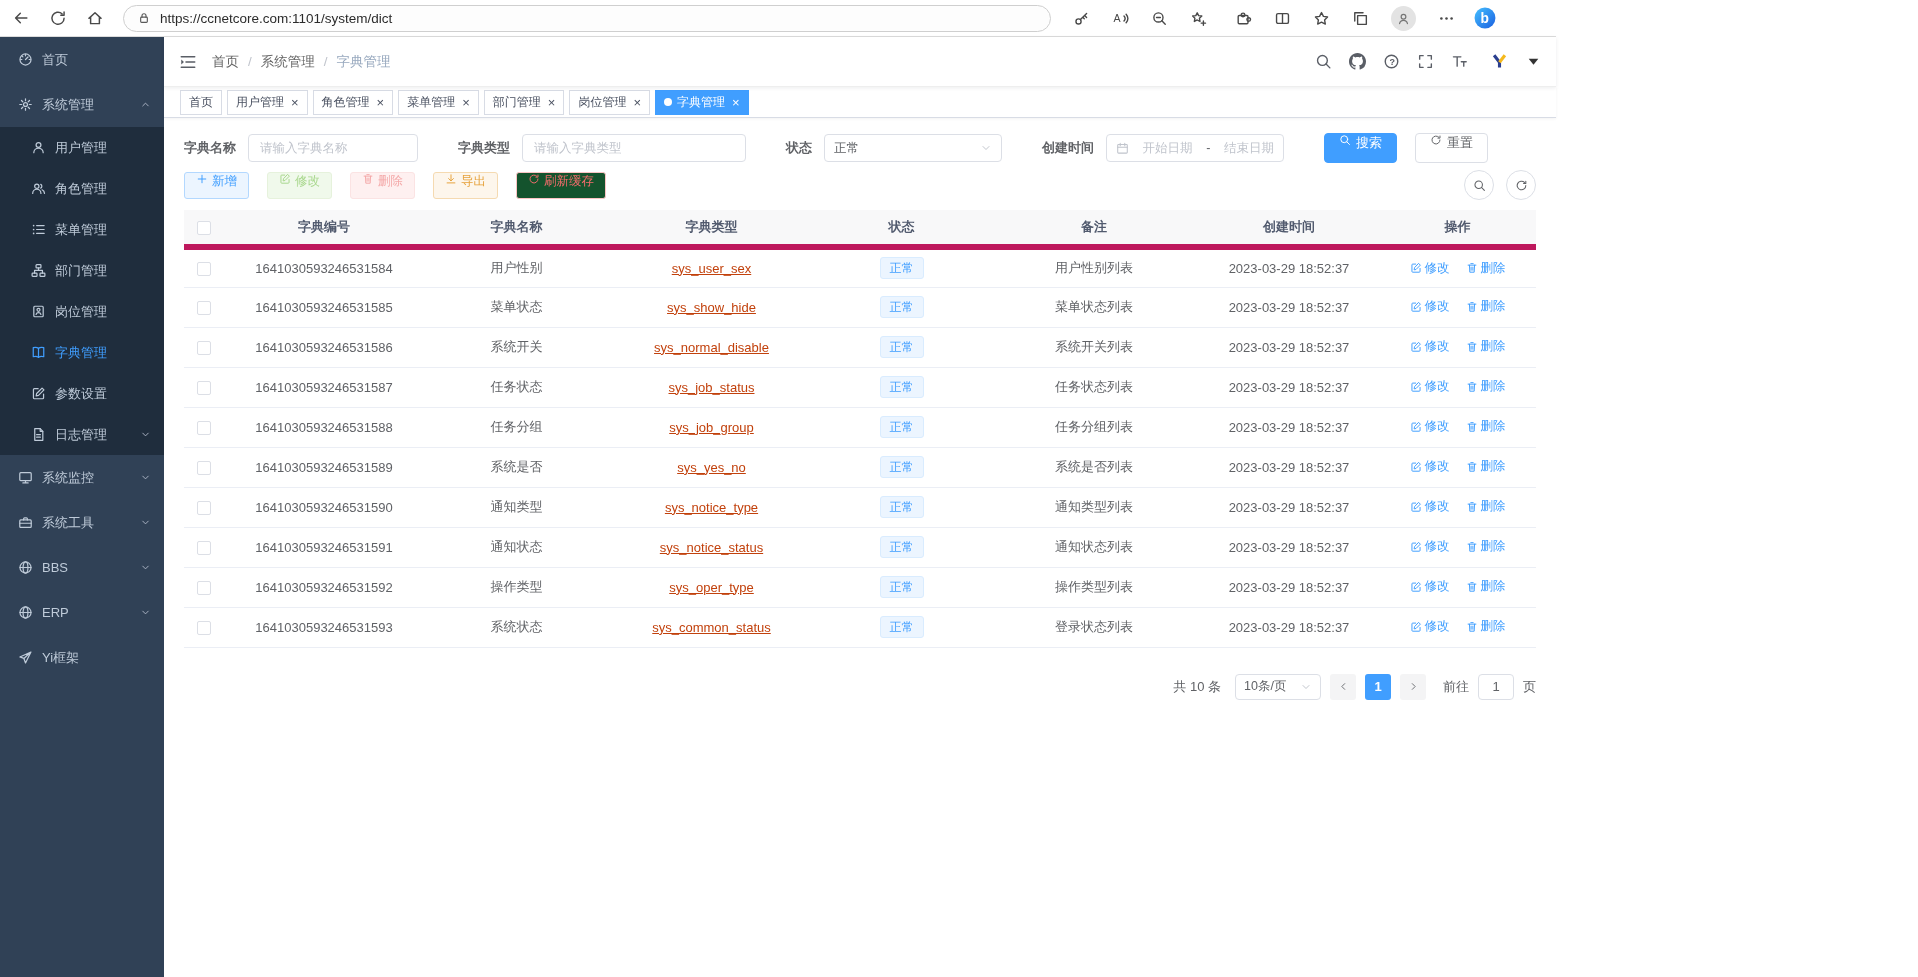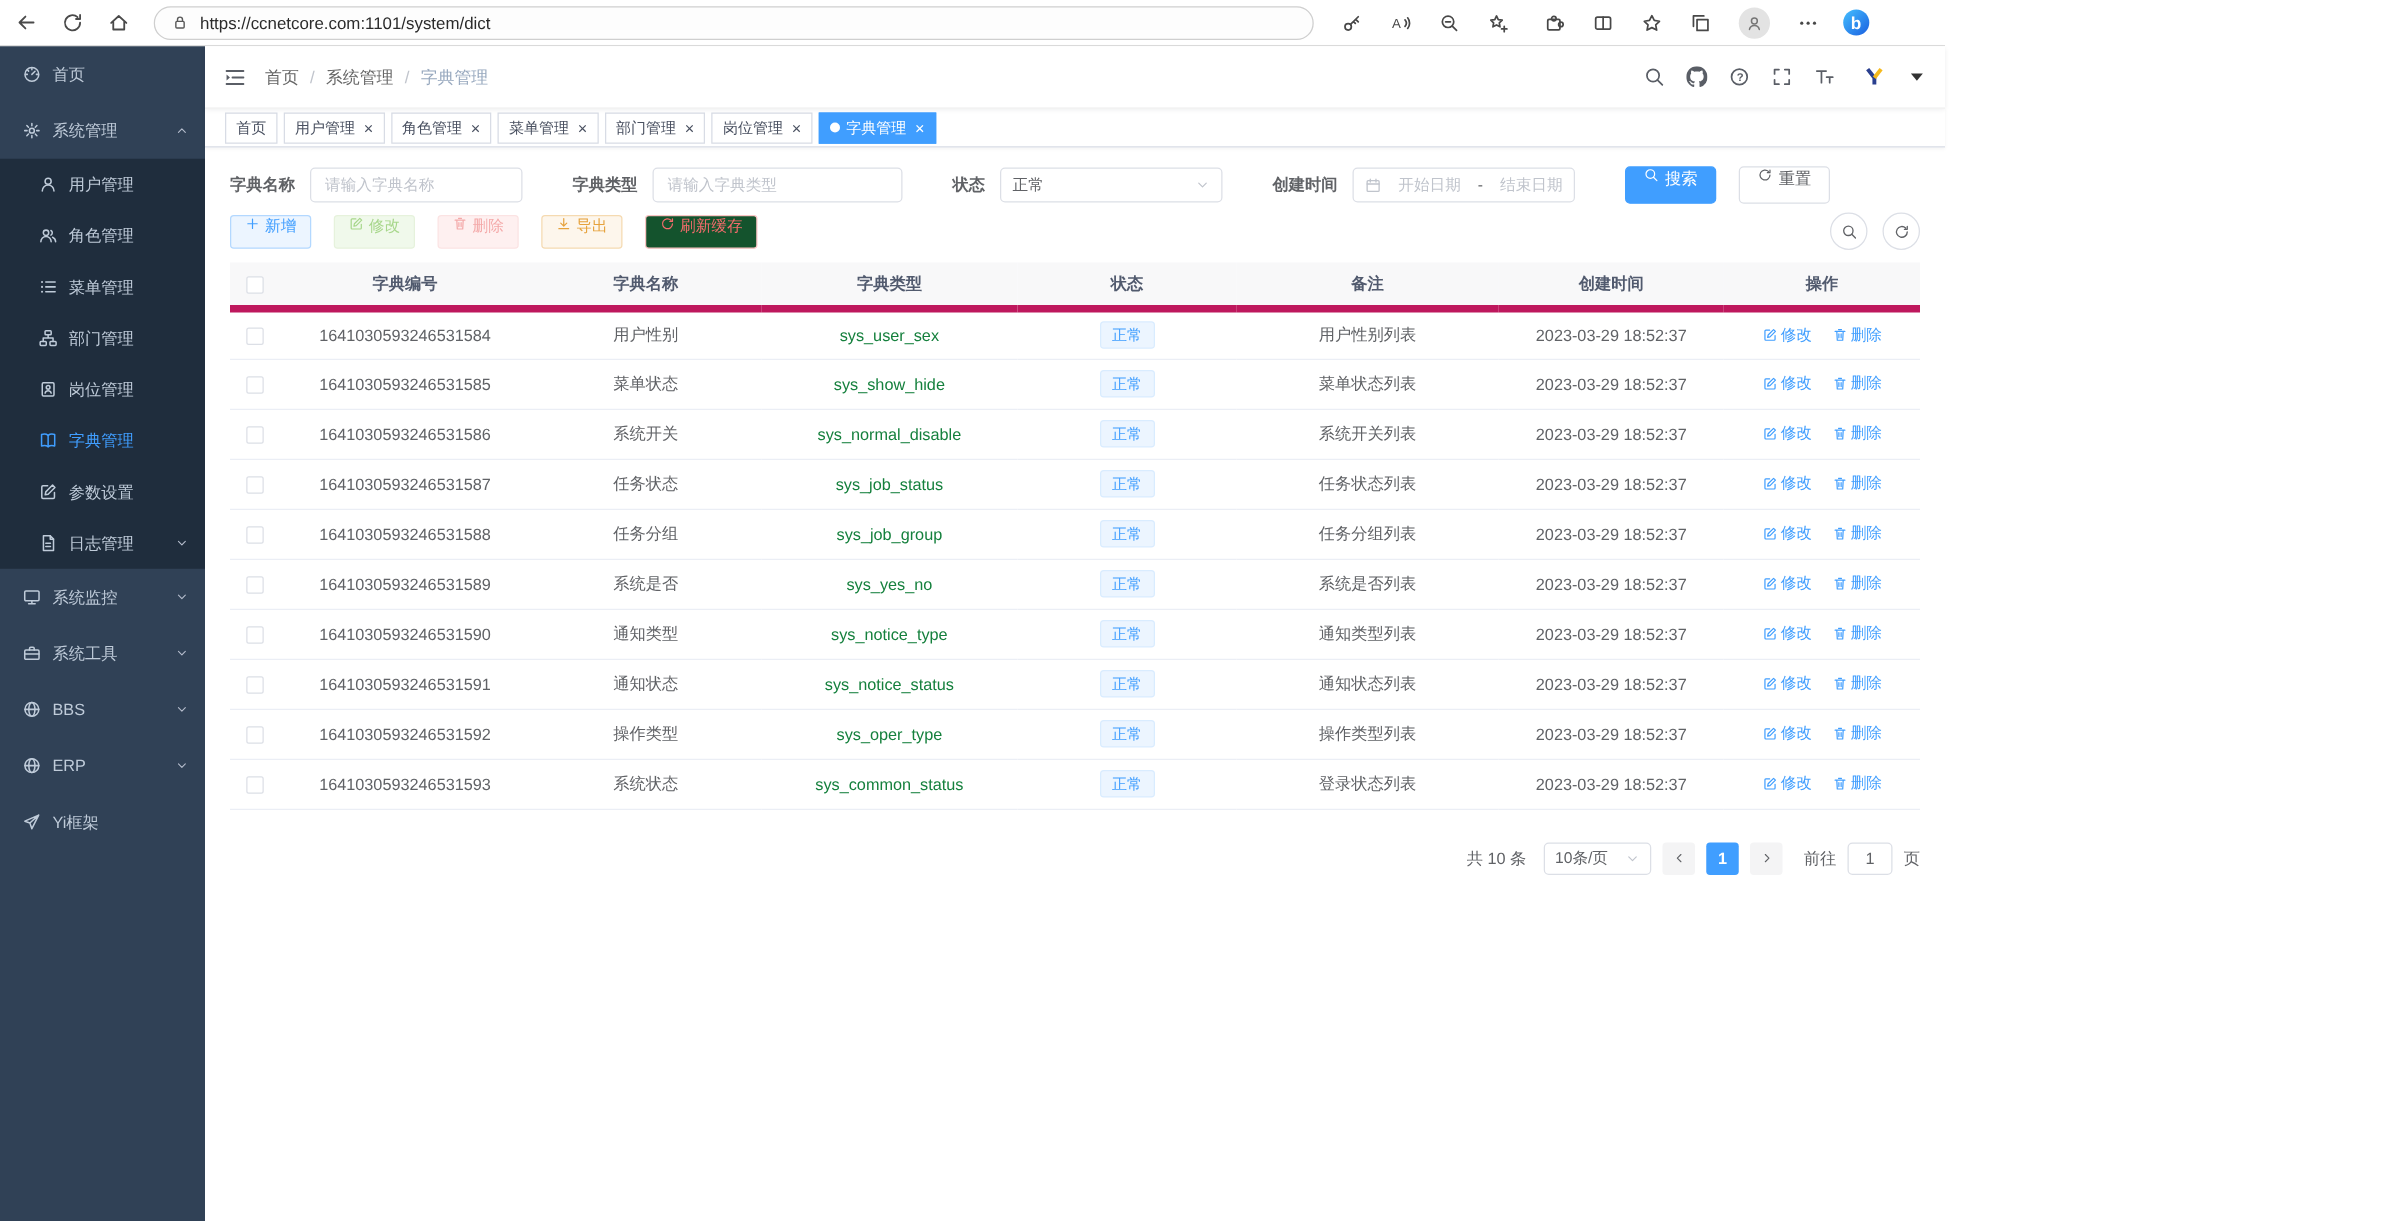--- a/index.html
+++ b/index.html
@@ -66,21 +66,21 @@
   
   .content{flex:1;padding:8px 20px 12px;overflow:hidden;}
   .filter-row{display:flex;align-items:center;font-size:13px;color:#606266;height:44px;}
   .f-group{display:flex;align-items:center;margin-right:40px;}
   .f-group.lastg{margin-right:0;}
   .f-label{font-weight:700;margin-right:12px;white-space:nowrap;color:#606266;}
   .f-input{height:28px;border:1px solid #dcdfe6;border-radius:4px;background:#fff;font-size:12.5px;color:#606266;}
   input.f-input{padding:0 11px;outline:none;font-family:inherit;}
   input.f-input::placeholder{color:#c0c4cc;}
   .f-name{width:170px;}
-  .f-type{width:200px;}
+  .f-type{width:224px;}
   .f-select{width:178px;display:flex;align-items:center;justify-content:space-between;padding:0 9px;cursor:pointer;}
   .sel-caret{color:#c0c4cc;}
   .sel-caret svg{width:12px;height:12px;}
   .f-date{width:178px;display:flex;align-items:center;justify-content:space-between;padding:0 9px;cursor:pointer;}
   .f-date .ic{color:#c0c4cc;}
   .f-date .ic svg{width:13px;height:13px;}
   .f-date .ph{color:#c0c4cc;font-size:12.5px;}
   .f-date .rsep{color:#606266;}
   .btn{display:inline-flex;align-items:flex-start;gap:5px;border-radius:4px;font-size:13px;cursor:pointer;border:1px solid transparent;height:30px;padding:0 14px;font-family:inherit;background:#fff;}
   .btn .ic svg{width:12px;height:12px;}
@@ -95,21 +95,21 @@
   .btn-export{background:#fdf6ec;border-color:#f5dab1;color:#e6a23c;}
   .btn-cache{background:#14532d;border-color:#fbc4c4;color:#f56c6c;}
   .tool-right{margin-left:auto;display:flex;gap:12px;}
   .circle-btn{width:30px;height:30px;border-radius:50%;border:1px solid #dcdfe6;background:#fff;color:#606266;display:inline-flex;align-items:center;justify-content:center;cursor:pointer;}
   .circle-btn svg{width:13px;height:13px;}
 
   table.dict-table{margin-top:10px;width:100%;border-collapse:collapse;table-layout:fixed;}
   .dict-table th{background:#f8f8f9;color:#515a6e;font-weight:700;font-size:13px;height:37px;border-bottom:6px solid #be185d;text-align:center;}
   .dict-table td{height:40px;font-size:13px;color:#606266;border-bottom:1px solid #ebeef5;text-align:center;white-space:nowrap;overflow:hidden;}
   .cbx{width:14px;height:14px;border:1px solid #dcdfe6;border-radius:2px;background:#fff;display:inline-block;vertical-align:middle;cursor:pointer;}
-  .link{color:#15803d;cursor:pointer;}
+  .link{color:#c2410c;text-decoration:underline;cursor:pointer;}
   .tag-status{display:inline-block;background:#ecf5ff;border:1px solid #d9ecff;color:#409eff;font-size:12px;line-height:18px;padding:1px 9px;border-radius:3px;}
   .op-link{color:#409eff;font-size:12.5px;display:inline-flex;align-items:center;gap:3px;cursor:pointer;margin:0 8px;}
   .op-link .ic svg{width:12px;height:12px;}
 
   .pagination{margin-top:26px;display:flex;justify-content:flex-end;align-items:center;font-size:13px;color:#606266;gap:9px;}
   .pg-total{margin-right:5px;}
   .pg-size{width:86px;height:26px;border:1px solid #dcdfe6;border-radius:4px;display:flex;align-items:center;justify-content:space-between;padding:0 8px;font-size:12.5px;cursor:pointer;background:#fff;}
   .pg-btn{min-width:26px;height:26px;border-radius:3px;background:#f4f4f5;color:#606266;display:inline-flex;align-items:center;justify-content:center;cursor:pointer;font-size:13px;}
   .pg-btn svg{width:11px;height:11px;}
   .pg-page{background:#409eff;color:#fff;font-weight:bold;}

